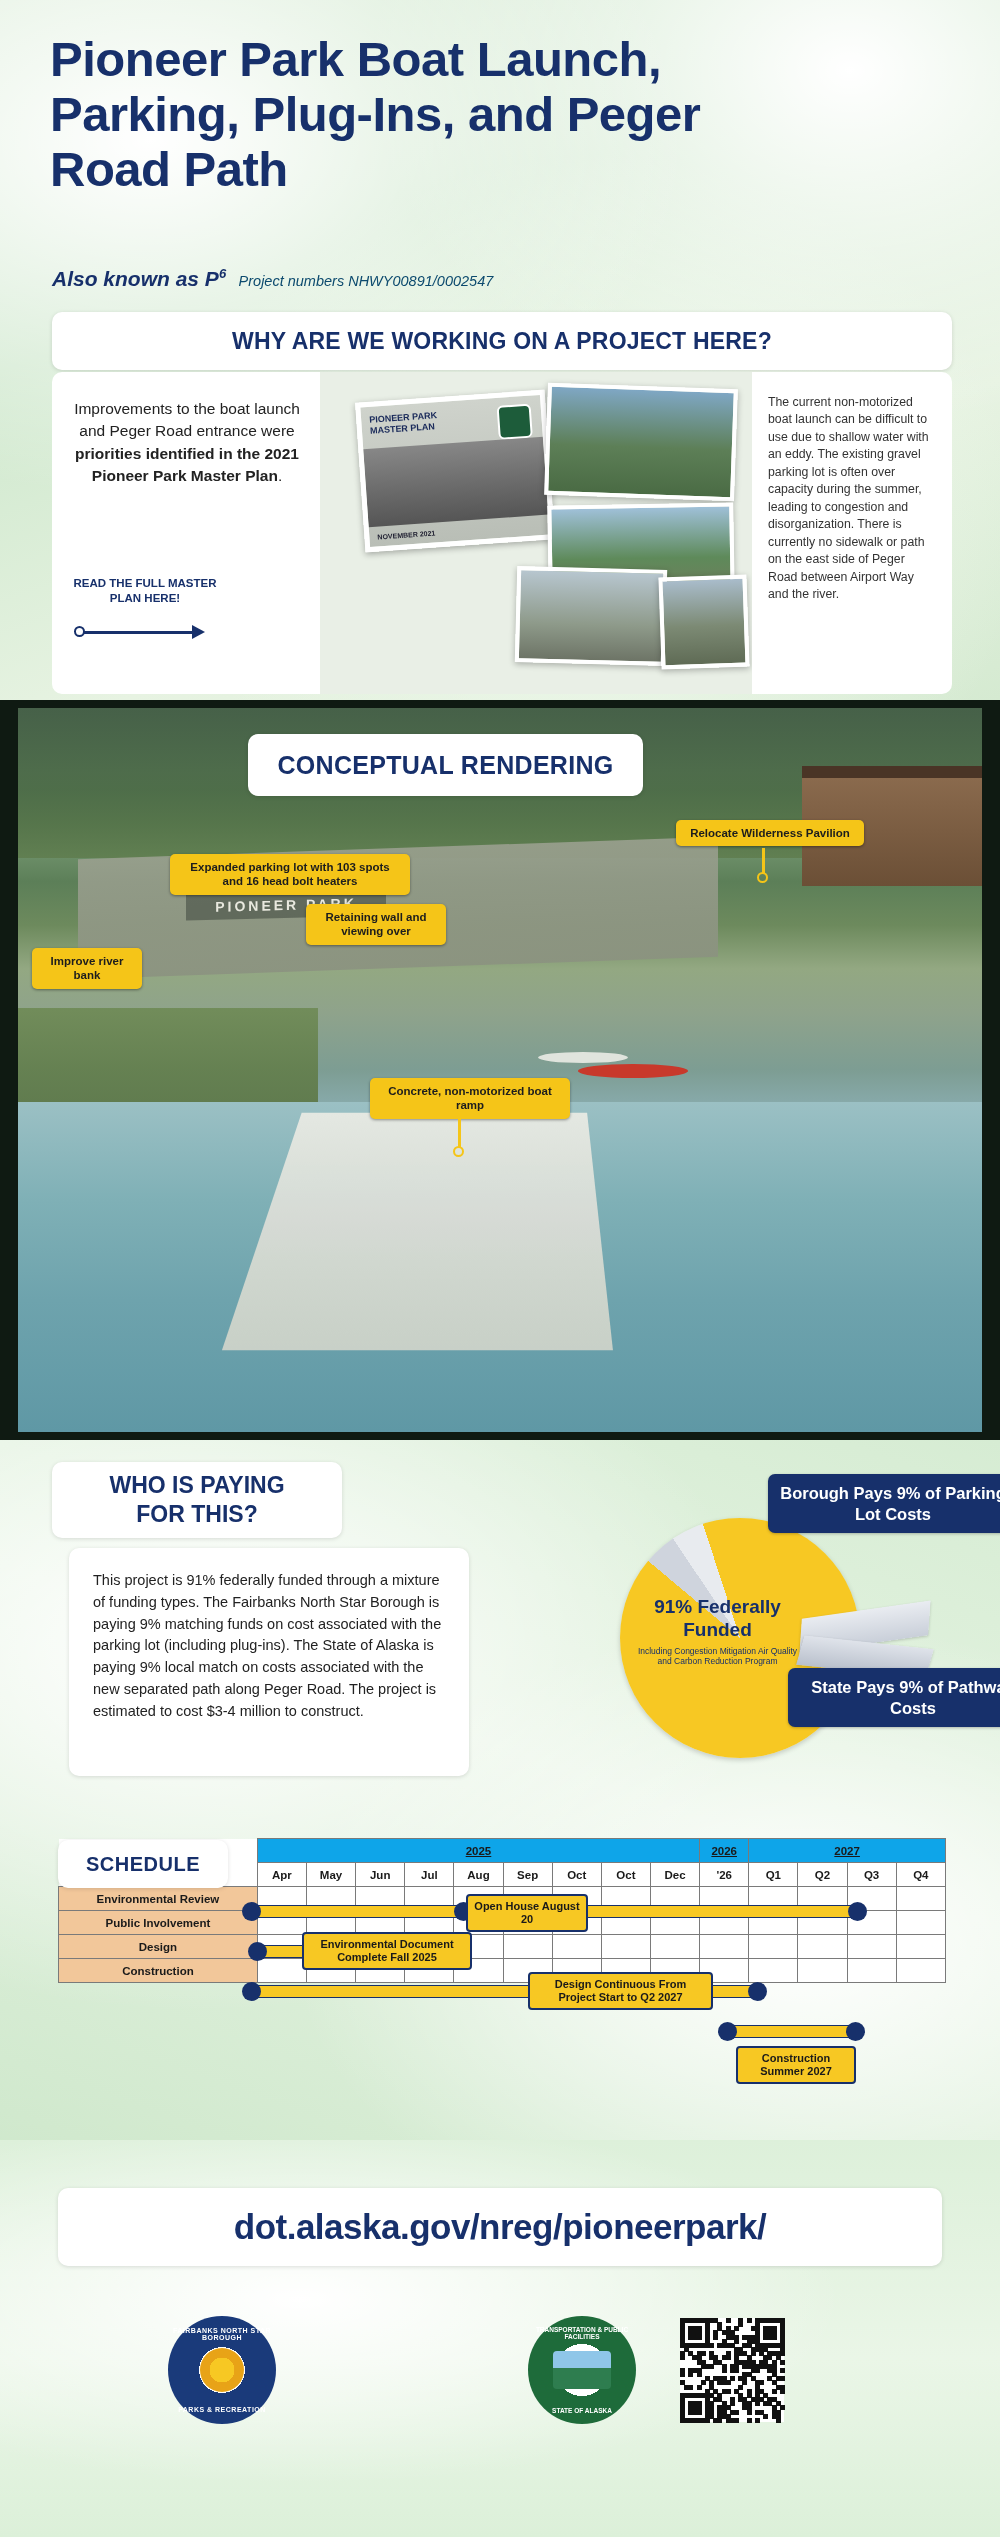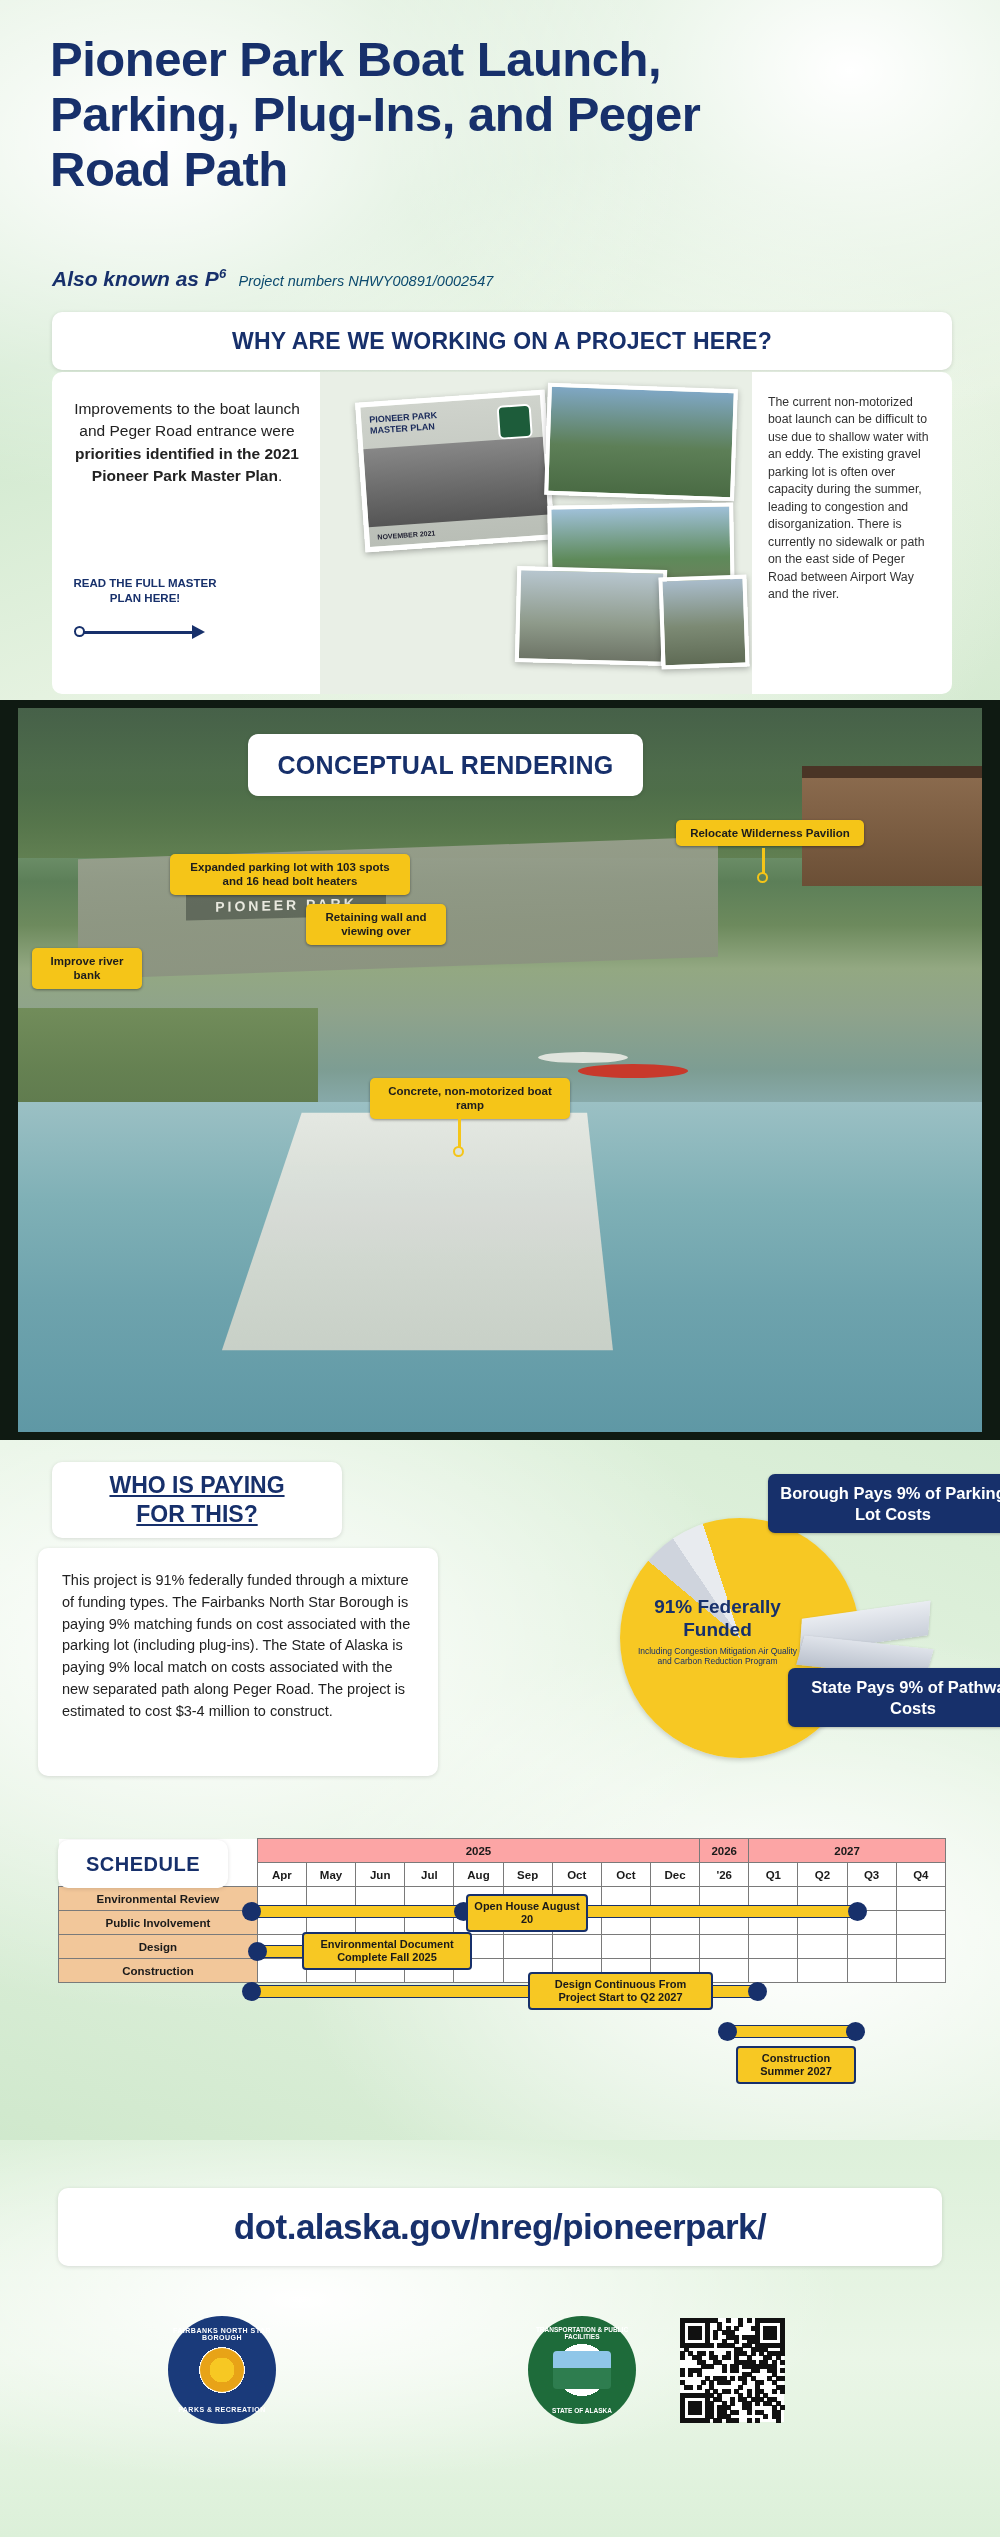--- a/index.html
+++ b/index.html
@@ -168,24 +168,24 @@
     position:absolute; left:168px; top:184px; width:200px; height:26px;
     background:rgba(60,70,60,.55); color:#e9e9df; font-size:14px; font-weight:bold;
     letter-spacing:3px; display:flex; align-items:center; justify-content:center;
     transform:skewY(-1.5deg);
   }
 
   
   .pay-head {
     position:absolute; left:52px; top:1462px; width:290px; height:76px;
     display:flex; align-items:center; justify-content:center; text-align:center;
-    font-size:23px; font-weight:bold; color:#17306b; line-height:1.25;text-decoration:underline;
+    font-size:23px; font-weight:bold; color:#17306b; line-height:1.25;
   }
   .pay-body {
-    position:absolute; left:38px; top:1548px; width:400px; height:228px;
+    position:absolute; left:69px; top:1548px; width:400px; height:228px;
     padding:22px 24px;
   }
   .pay-body p { margin:0; font-size:14.5px; line-height:1.5; color:#222; }
 
   .pie-wrap { position:absolute; left:470px; top:1470px; width:500px; height:330px; }
   .pie {
     position:absolute; left:150px; top:48px; width:240px; height:240px; border-radius:50%;
     background:conic-gradient(from -18deg, #f7c823 0deg 328deg, #cfd4dd 328deg 344deg, #e8ebef 344deg 360deg);
     box-shadow:0 2px 5px rgba(0,0,0,.18);
   }
@@ -221,21 +221,21 @@
   .sched {
     position:absolute; left:58px; top:1838px; width:888px; height:320px;
   }
   table.gantt { border-collapse:collapse; position:absolute; left:0; top:0; width:888px; }
   table.gantt td, table.gantt th {
     border:1px solid #7a7a7a; font-size:11.5px; color:#1a1a1a; text-align:center;
     padding:0; height:24px;
   }
   .lbl-cell { width:178px; background:#f2c79a; font-weight:bold; font-size:13px; height:40px; }
   .lbl-blank { background:#ffffff; border:none !important; }
-  .yr { background:#fca5a5; font-weight:bold; font-size:13px; }
+  .yr { background:#0ea5e9; font-weight:bold; font-size:13px;text-decoration:underline; }
   .mo { background:#ffffff; font-weight:bold; font-size:11.5px; width:44px; }
   .cell { background:#ffffff; height:40px; }
 
   .bar {
     position:absolute; height:13px; background:#f7c823; border:1.5px solid #17306b; border-radius:2px;
   }
   .knob { position:absolute; width:19px;height:19px;border-radius:50%;background:#17306b;}
   .tag {
     position:absolute; background:#f7c823; border:2px solid #17306b; border-radius:4px;
     font-size:11px; font-weight:bold; color:#1a1a1a; text-align:center; padding:4px 6px; line-height:1.2;

